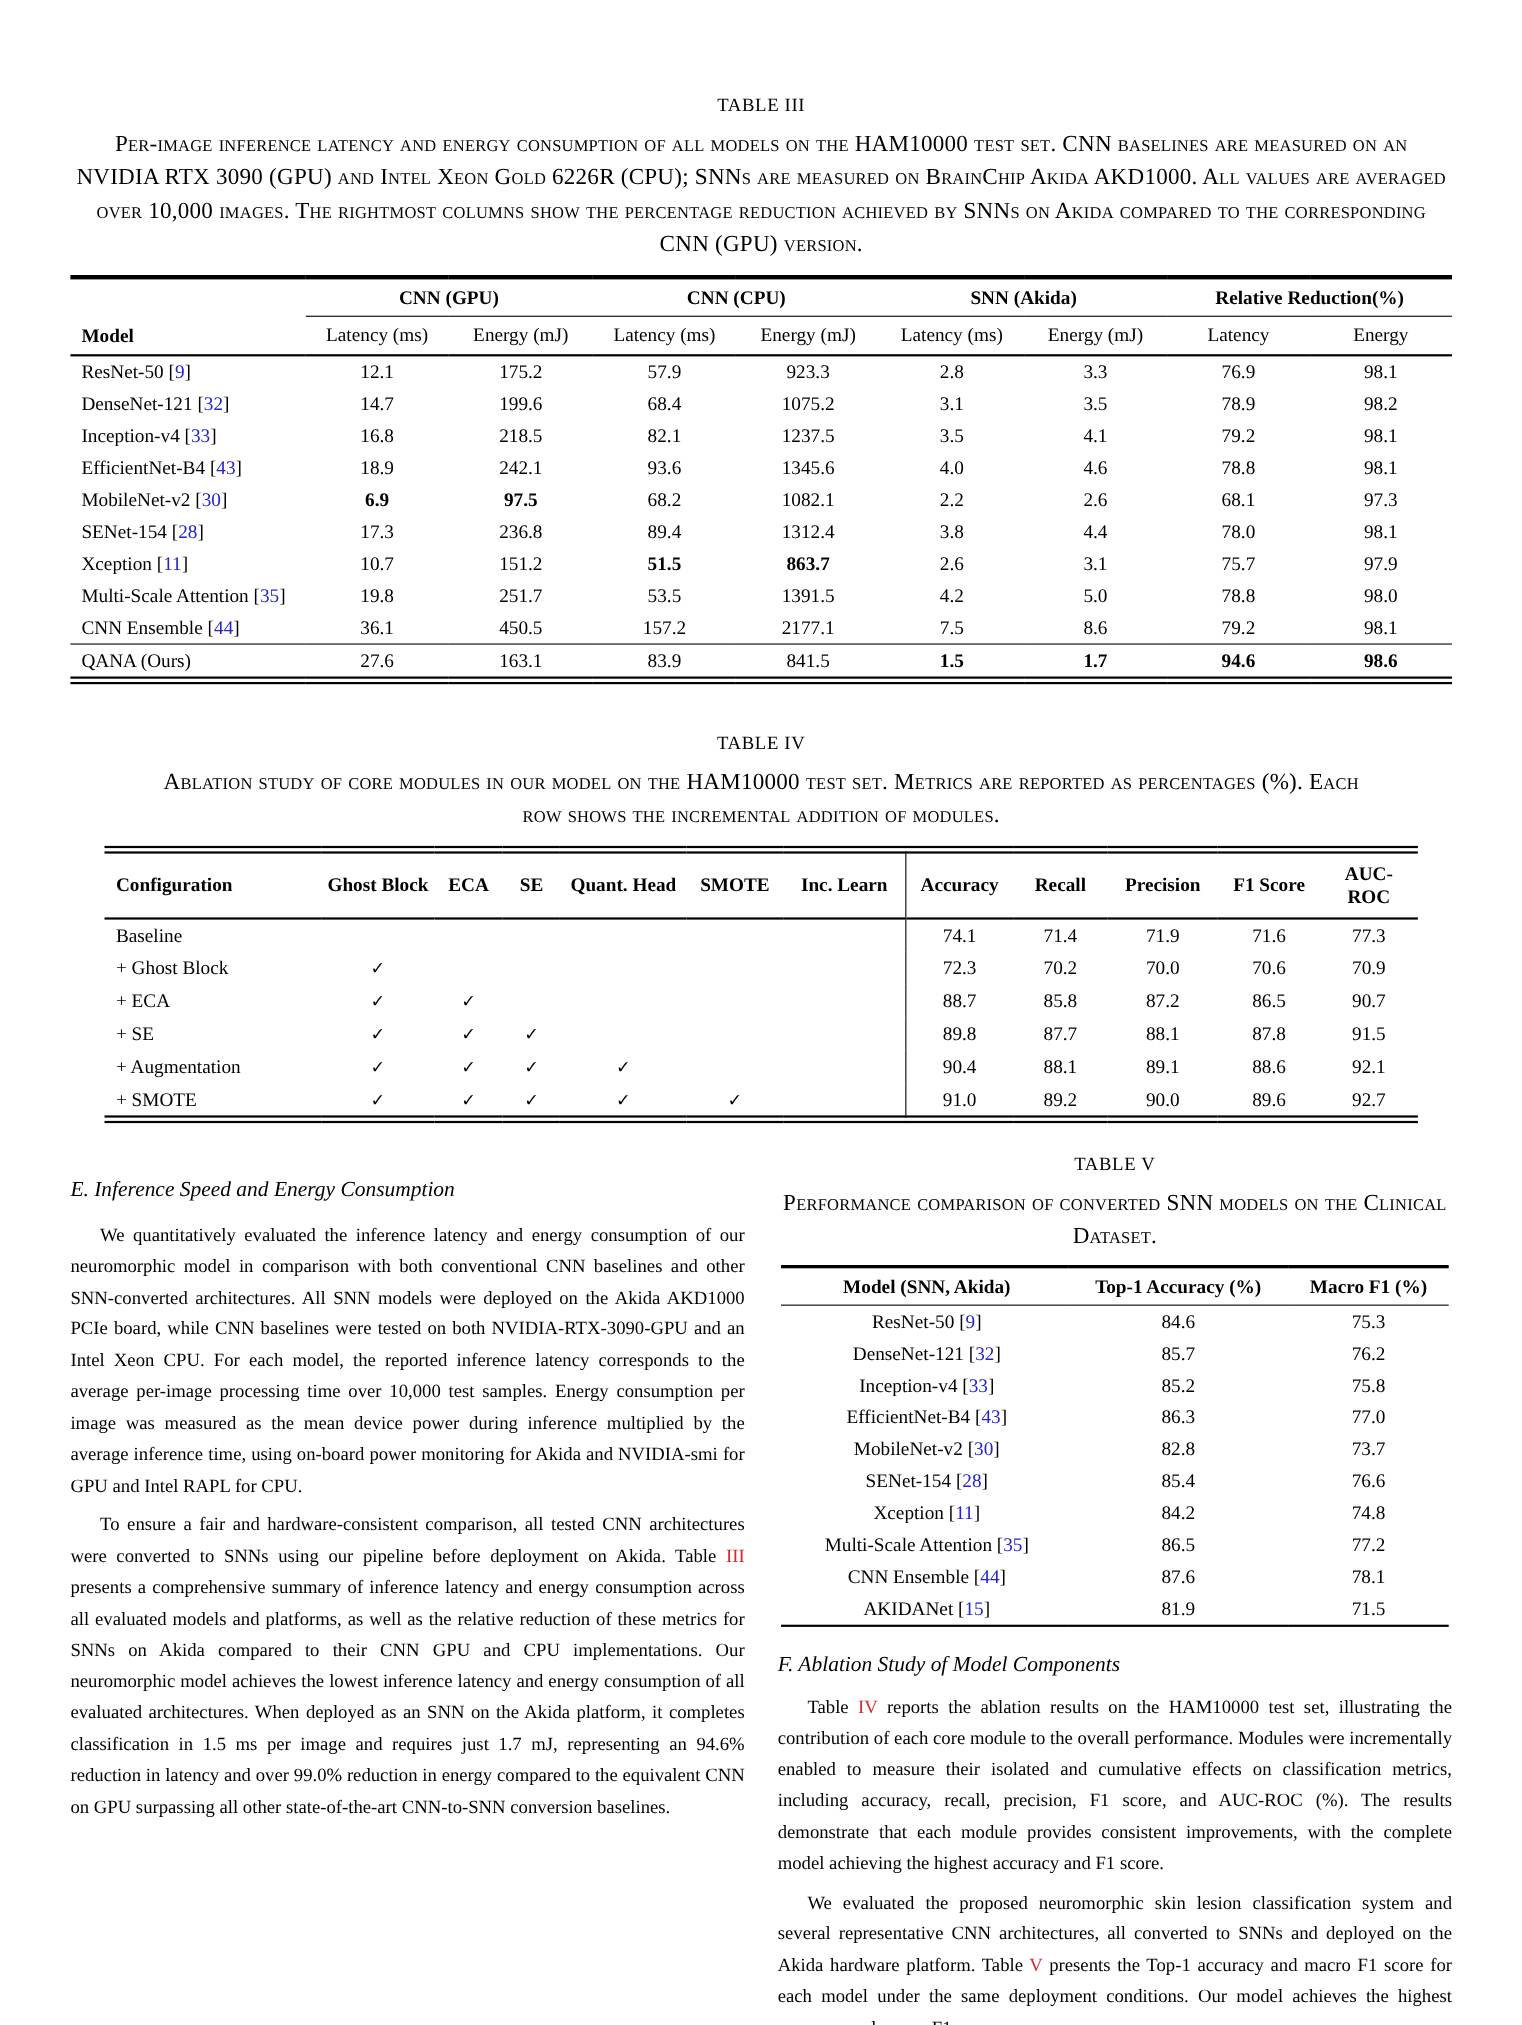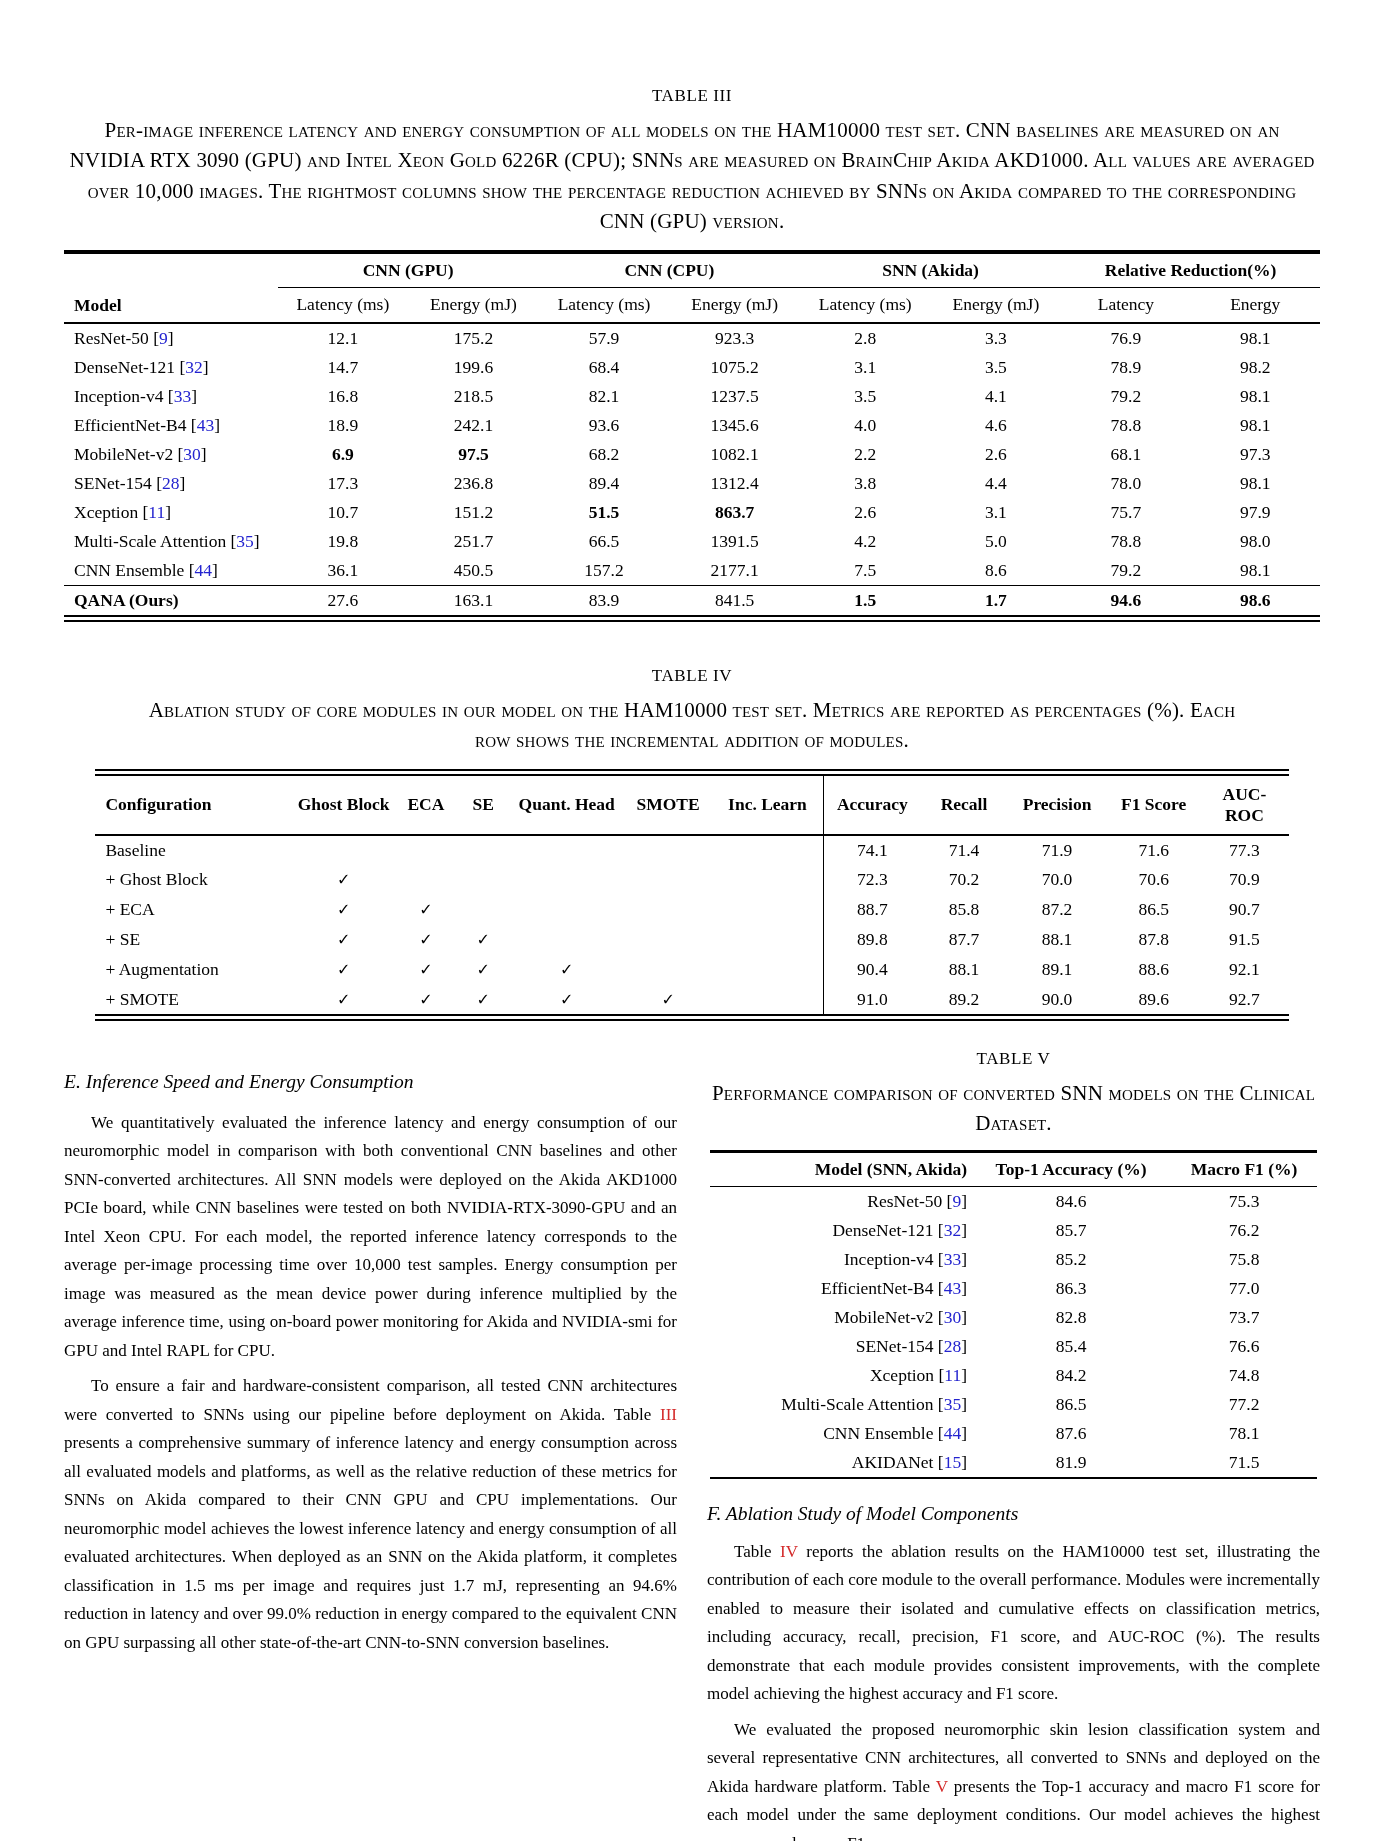--- a/index.html
+++ b/index.html
@@ -45,21 +45,21 @@
   .cols { display:flex; gap:30px; margin-top:28px; }
   .col { width:614px; }
   .sec-h { font-style:italic; font-size:19.5px; font-weight:normal; margin:0 0 13px 0; }
   .col p { margin:0 0 7px 0; text-align:justify; text-indent:27px; font-size:17px; line-height:28.5px; }
   .left-pad { padding-top:22px; }
   .gap-after-table { margin-top:24px; }
 
   
   .t5 { width:99%; margin-top:11px; border-top:3px solid #000; border-bottom:2px solid #000; }
   .t5 th { font-weight:bold; border-bottom:1.5px solid #000; padding:6px 4px; }
-  .t5 th.model-h, .t5 td.model { text-align:right; padding-left:8px; }
+  .t5 th.model-h, .t5 td.model { text-align:center; padding-left:8px; }
   .t5 td { height:28.5px; }
 </style>
 </head>
 <body>
 
 <div class="page">
 
   <div class="cap">
     <div class="cap-title">TABLE III</div>
     <div class="cap-text">Per-image inference latency and energy consumption of all models on the HAM10000 test set. CNN baselines are measured on an NVIDIA RTX 3090 (GPU) and Intel Xeon Gold 6226R (CPU); SNNs are measured on BrainChip Akida AKD1000. All values are averaged over 10,000 images. The rightmost columns show the percentage reduction achieved by SNNs on Akida compared to the corresponding CNN (GPU) version.</div>
@@ -171,40 +171,40 @@
           <td style="font-weight: bold;">863.7</td>
           <td>2.6</td>
           <td>3.1</td>
           <td>75.7</td>
           <td>97.9</td>
         </tr>
         <tr>
           <td class="model"><span>Multi-Scale Attention</span> [<span class="cite">35</span>]</td>
           <td>19.8</td>
           <td>251.7</td>
-          <td>66.5</td>
+          <td>53.5</td>
           <td>1391.5</td>
           <td>4.2</td>
           <td>5.0</td>
           <td>78.8</td>
           <td>98.0</td>
         </tr>
         <tr>
           <td class="model"><span>CNN Ensemble</span> [<span class="cite">44</span>]</td>
           <td>36.1</td>
           <td>450.5</td>
           <td>157.2</td>
           <td>2177.1</td>
           <td>7.5</td>
           <td>8.6</td>
           <td>79.2</td>
           <td>98.1</td>
         </tr>
         <tr class="final">
-          <td class="model"><span style="font-weight: bold; text-align: right;">QANA (Ours)</span></td>
+          <td class="model"><span style="font-weight: normal; text-align: right;">QANA (Ours)</span></td>
           <td>27.6</td>
           <td>163.1</td>
           <td>83.9</td>
           <td>841.5</td>
           <td style="font-weight: bold;">1.5</td>
           <td style="font-weight: bold;">1.7</td>
           <td style="font-weight: bold;">94.6</td>
           <td style="font-weight: bold;">98.6</td>
         </tr>
       </tbody>

